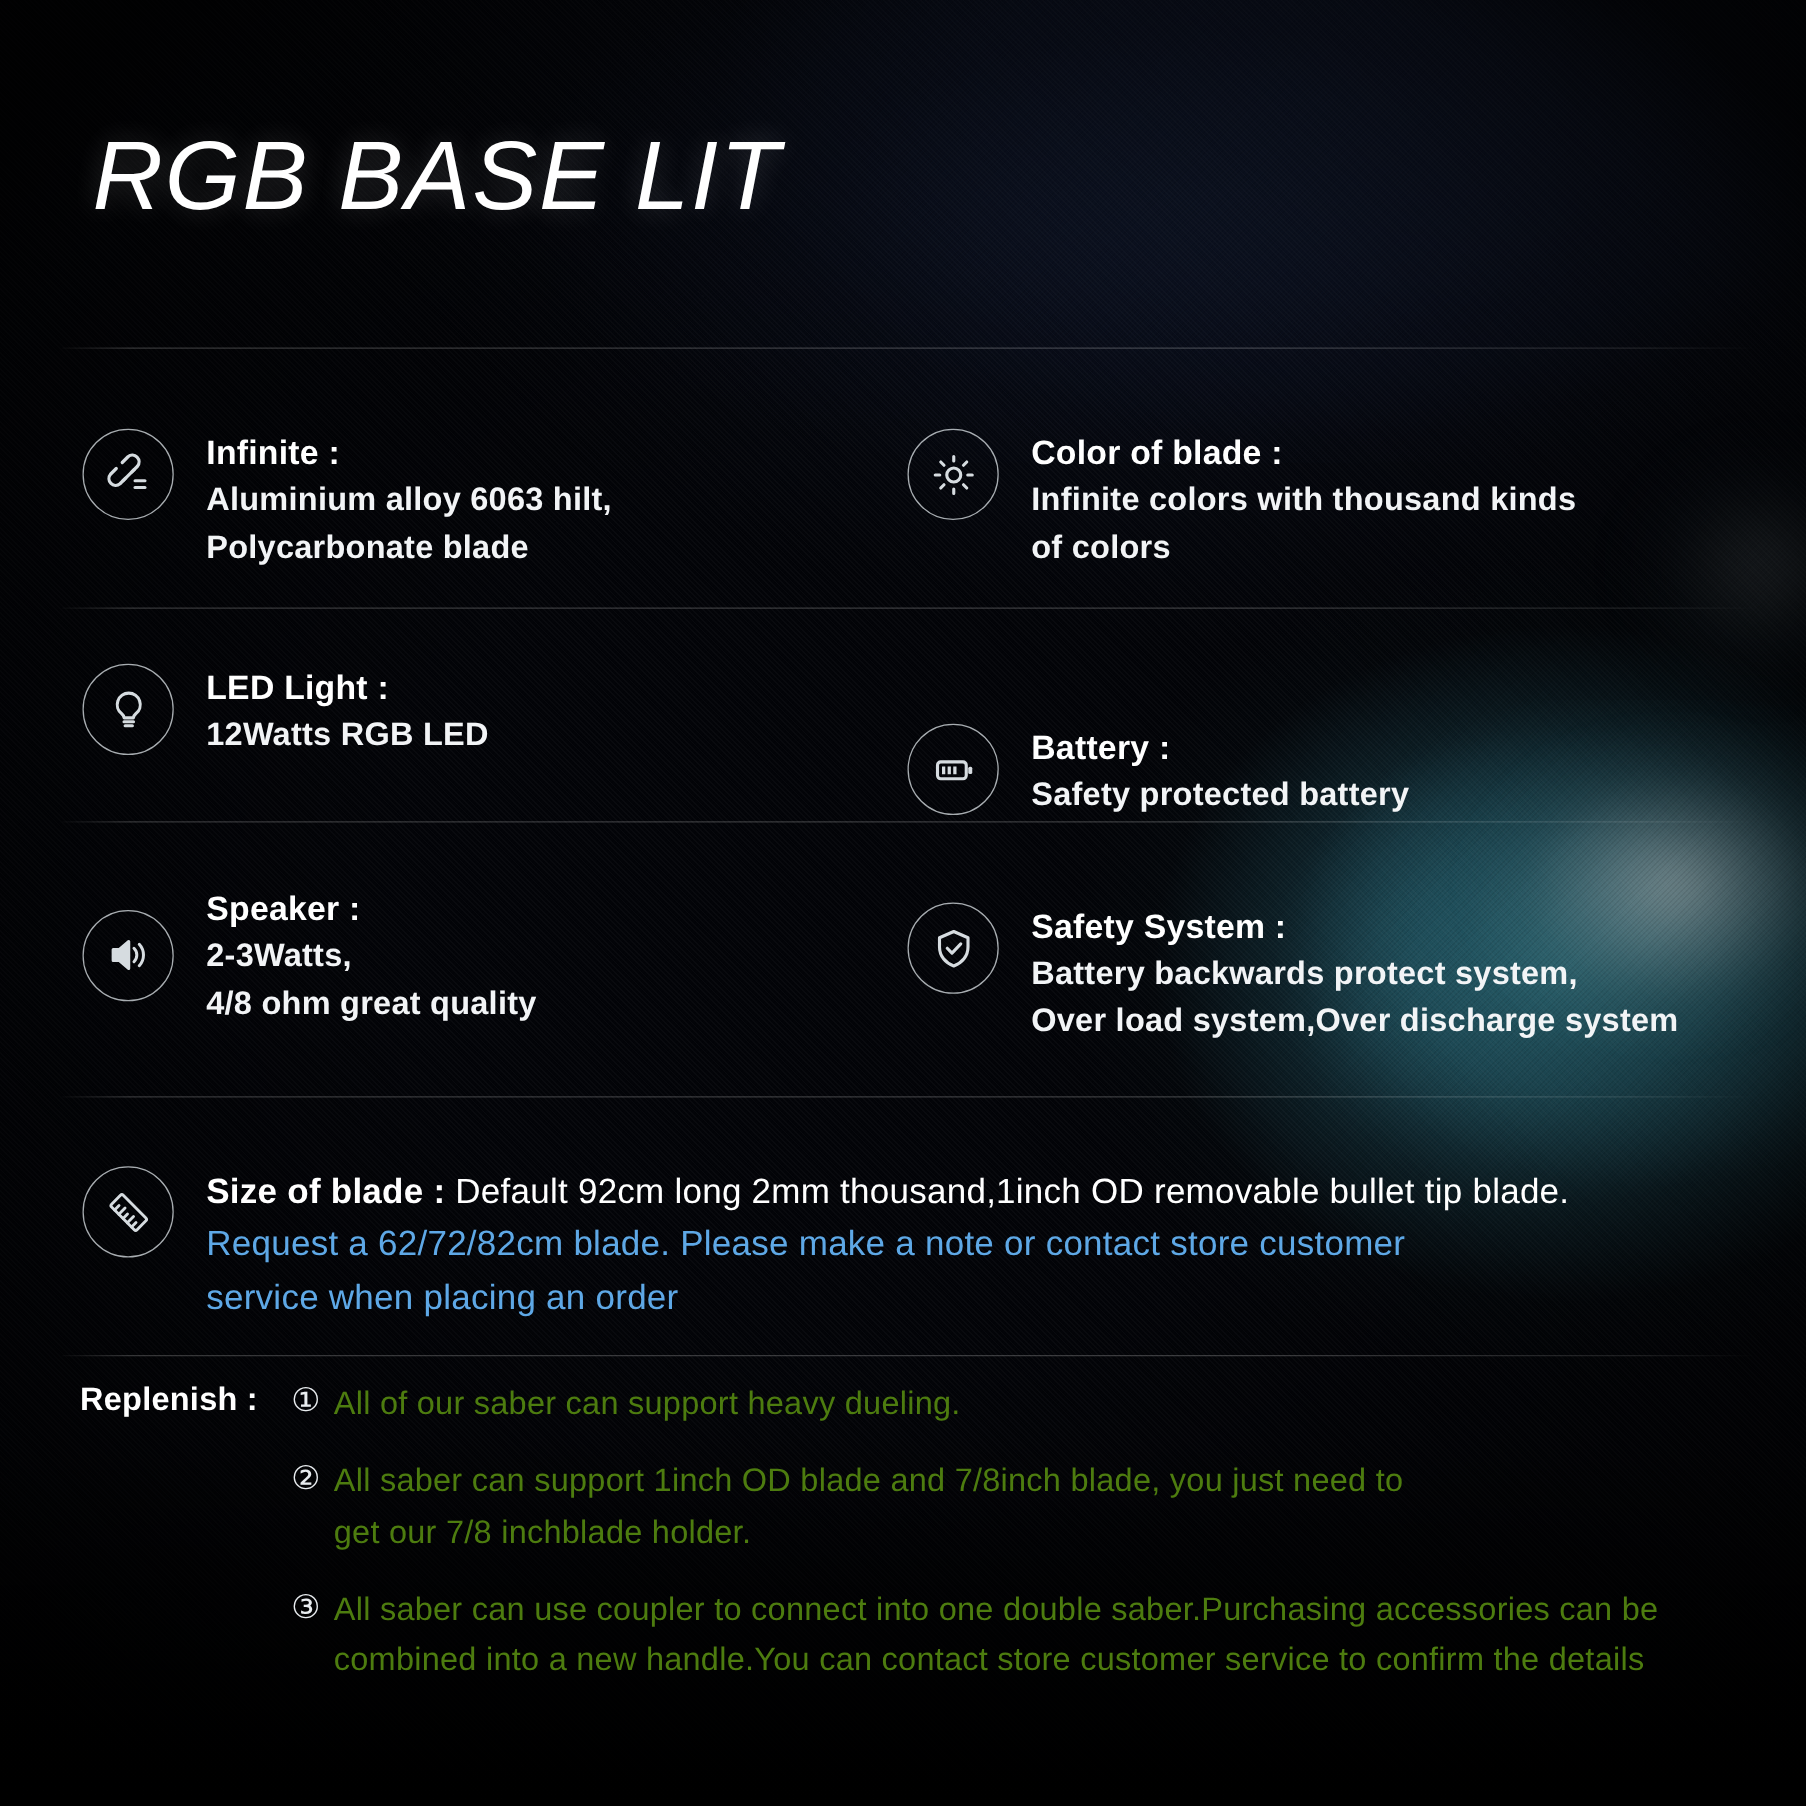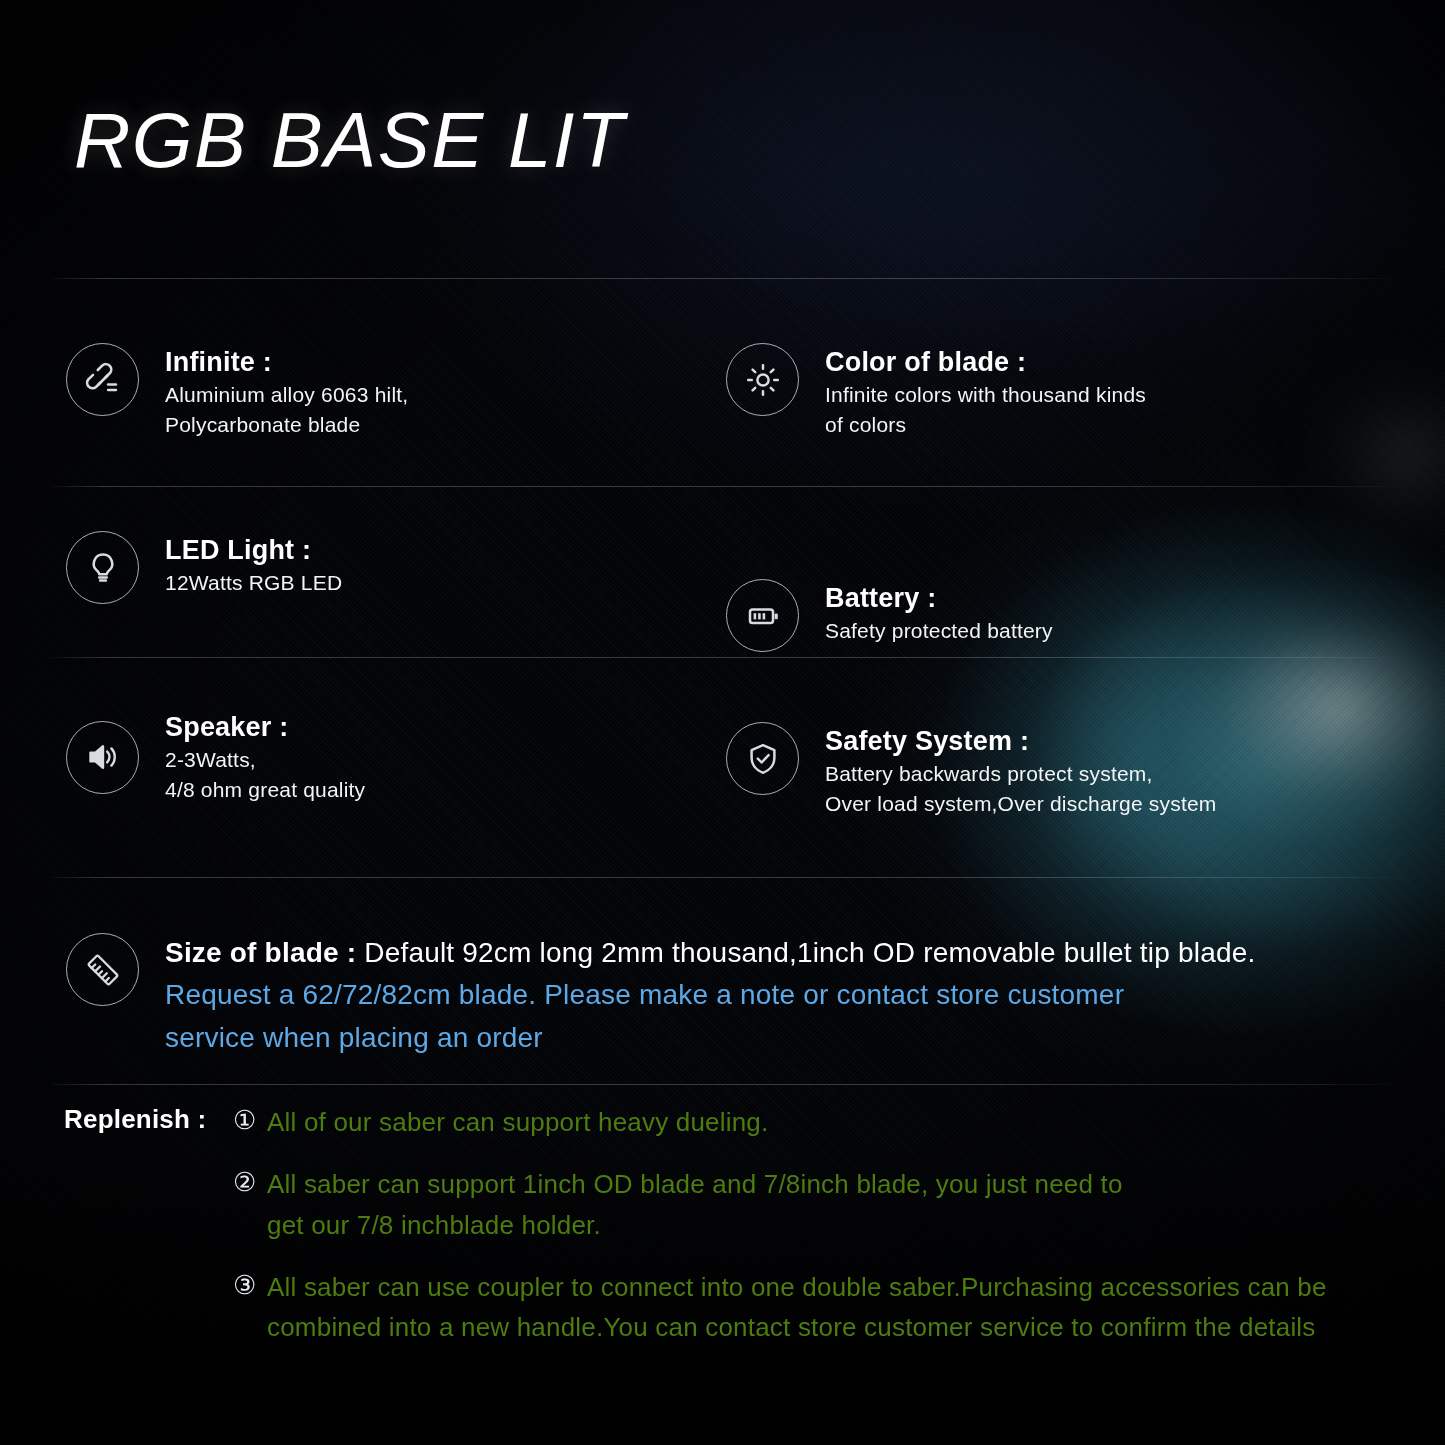--- a/index.html
+++ b/index.html
@@ -154,22 +154,22 @@
   .spec-text { padding-top: 2px; }
   .spec-label {
     font-size: 27px;
     font-weight: bold;
     color: #ffffff;
     letter-spacing: 0.2px;
     line-height: 1.28;
     white-space: nowrap;
   }
   .spec-value {
-    font-size: 21px;
-    font-weight: normal;
+    font-size: 26px;
+    font-weight: bold;
     color: #f2f4f6;
     line-height: 1.47;
     letter-spacing: 0.2px;
     white-space: pre-line;
   }
 
   
   .s-material { left: 66px;  top: 343px; }
   .s-color    { left: 726px; top: 343px; }
   .s-led      { left: 66px;  top: 531px; }

